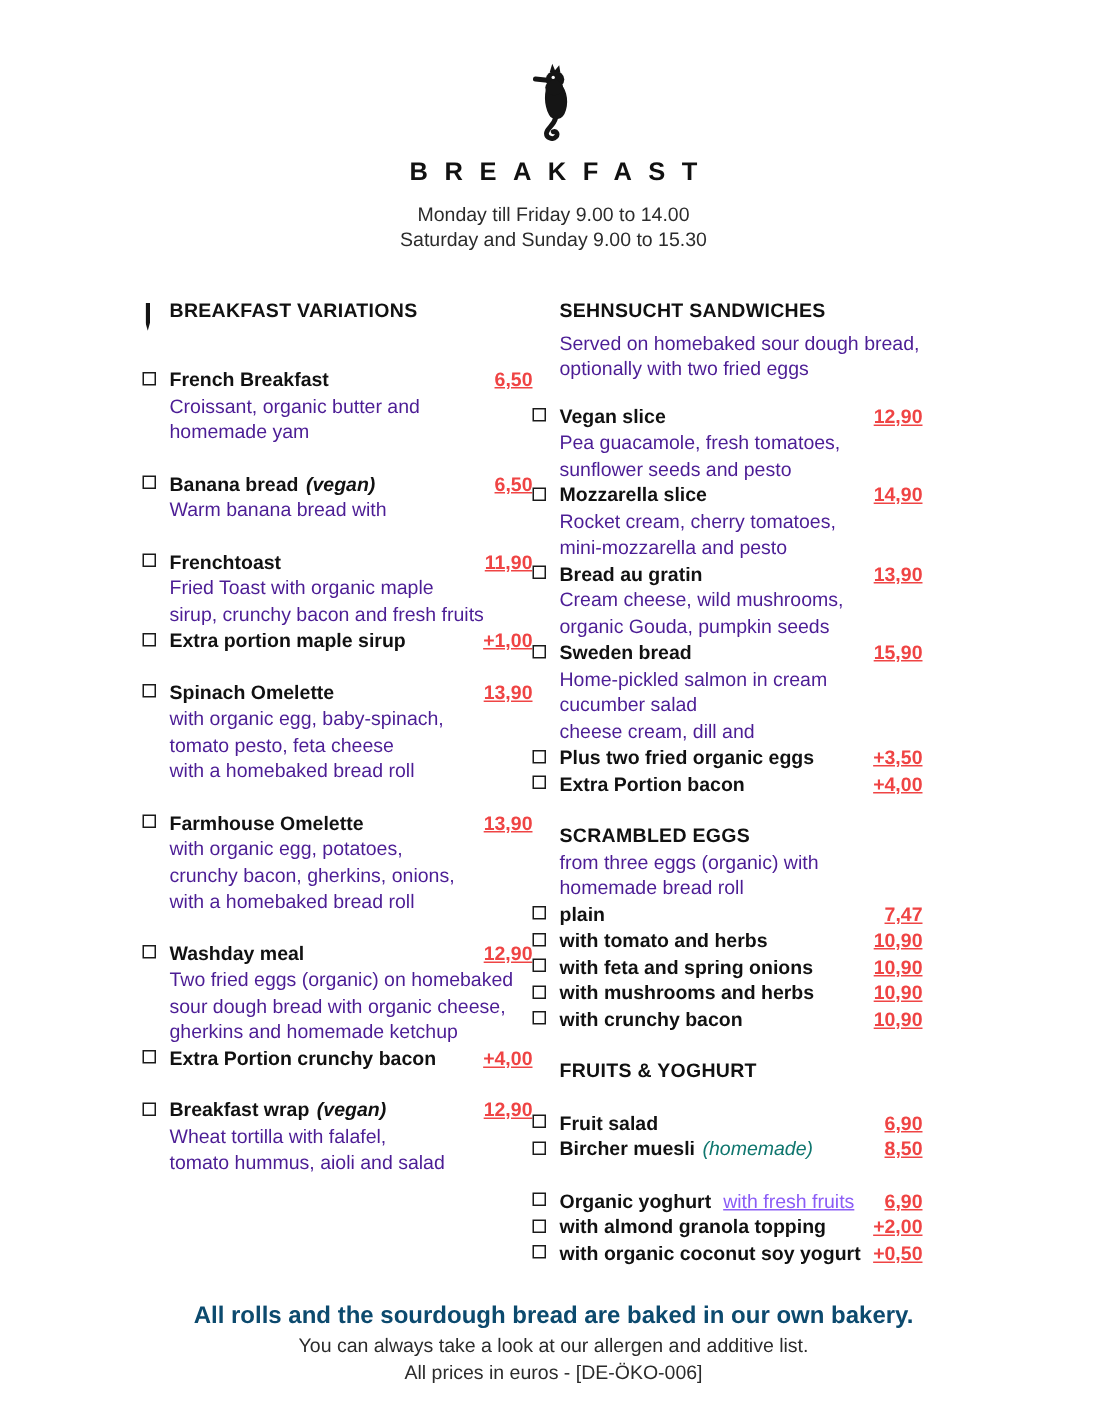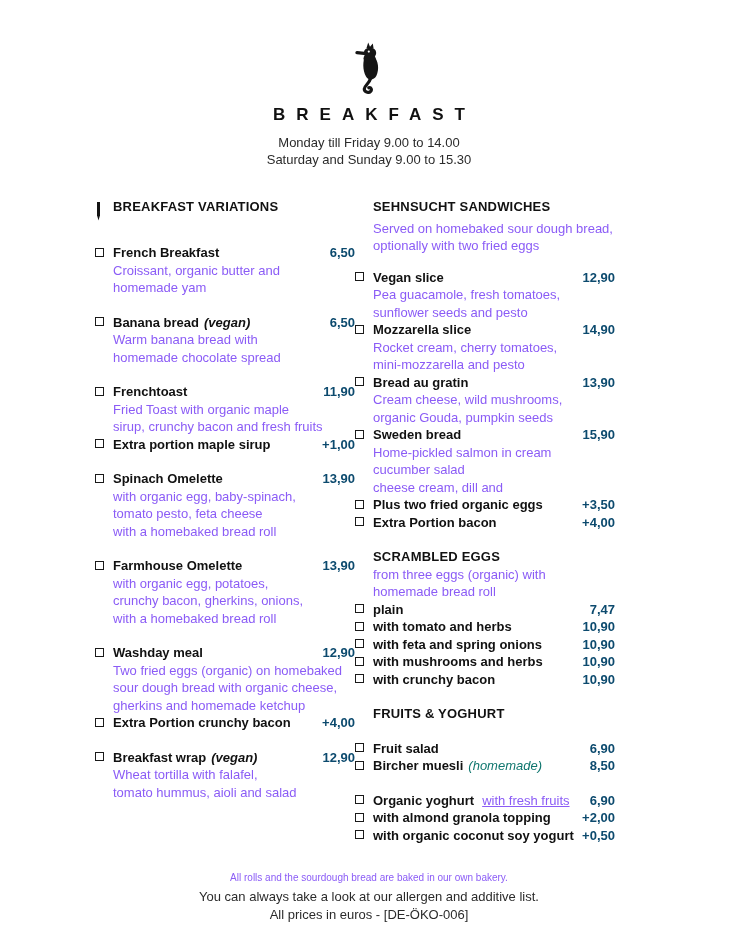--- a/index.html
+++ b/index.html
@@ -15,36 +15,36 @@
   .hours { margin-top:9px; font-size:13px; line-height:17px; color:#2b2b2b; }
 
   
   .cols { position:absolute; top:198px; left:95px; width:546px; display:flex; }
   .col { width:260px; font-size:13px; line-height:17.5px; }
 
   .row { display:flex; align-items:flex-start; }
   .cbcol { flex:0 0 18px; width:18px; padding-top:3.5px; }
   .cb { display:block; width:9px; height:9px; border:1.6px solid #1a1a1a; background:#fff; }
   .nm { flex:1; font-weight:bold; color:#111; }
-  .pr { font-weight:bold; color:#0c4a6e; text-align:right; white-space:nowrap; }
+  .pr { font-weight:bold; color:#ef4444; text-align:right; white-space:nowrap;text-decoration:underline; }
   .sec { flex:1; font-weight:bold; color:#111; letter-spacing:0.2px; }
-  .desc { padding-left:18px; color:#8b5cf6; }
+  .desc { padding-left:18px; color:#4c1d95; }
   .tagbi { font-weight:bold; font-style:italic; margin-left:5px; }
   .tagit { font-weight:normal; font-style:italic; color:#0f766e; margin-left:5px; }
   .plain { font-weight:normal; color:#8b5cf6; margin-left:8px;text-decoration:underline; }
   .g   { height:17px; } .g14 { height:14px; } .g19 { height:19px; }
   .mt4 { margin-top:4px; }
 
   .vmark { display:inline-block; width:3px; height:19px; background:#141414; margin-left:2px;
            clip-path:polygon(0 0,100% 0,100% 72%,50% 100%,0 72%); }
 
   
   .footer { position:absolute; top:869px; left:0; width:100%; text-align:center;
             font-size:13px; line-height:18.5px; color:#2b2b2b; }
-  .footer .b1 { font-weight:normal; font-size:10px; color:#8b5cf6; }
+  .footer .b1 { font-weight:bold; font-size:16px; color:#0c4a6e; }
 </style>
 </head>
 <body>
 
 <div class="page">
 
   <div class="header">
     <svg class="logo" viewBox="0 0 30 52" aria-hidden="true">
       <g fill="#151515">
         <path d="M12.5,6 L14.2,0.5 L16,4.8 L18.8,1.5 L19.6,6.5 Z"></path>
@@ -84,21 +84,20 @@
       <div class="g"></div>
 
       <div class="row">
         <span class="cbcol">
             <span class="cb"></span>
           </span>
         <span class="nm"><b>Banana bread</b><i class="tagbi">(vegan)</i></span>
         <span class="pr">6,50</span>
       </div>
       <div class="desc">Warm banana bread with</div>
-      <div class="desc">homemade chocolate spread</div>
       <div class="g"></div>
 
       <div class="row">
         <span class="cbcol">
             <span class="cb"></span>
           </span>
         <span class="nm">Frenchtoast</span>
         <span class="pr">11,90</span>
       </div>
       <div class="desc">Fried Toast with organic maple</div>

